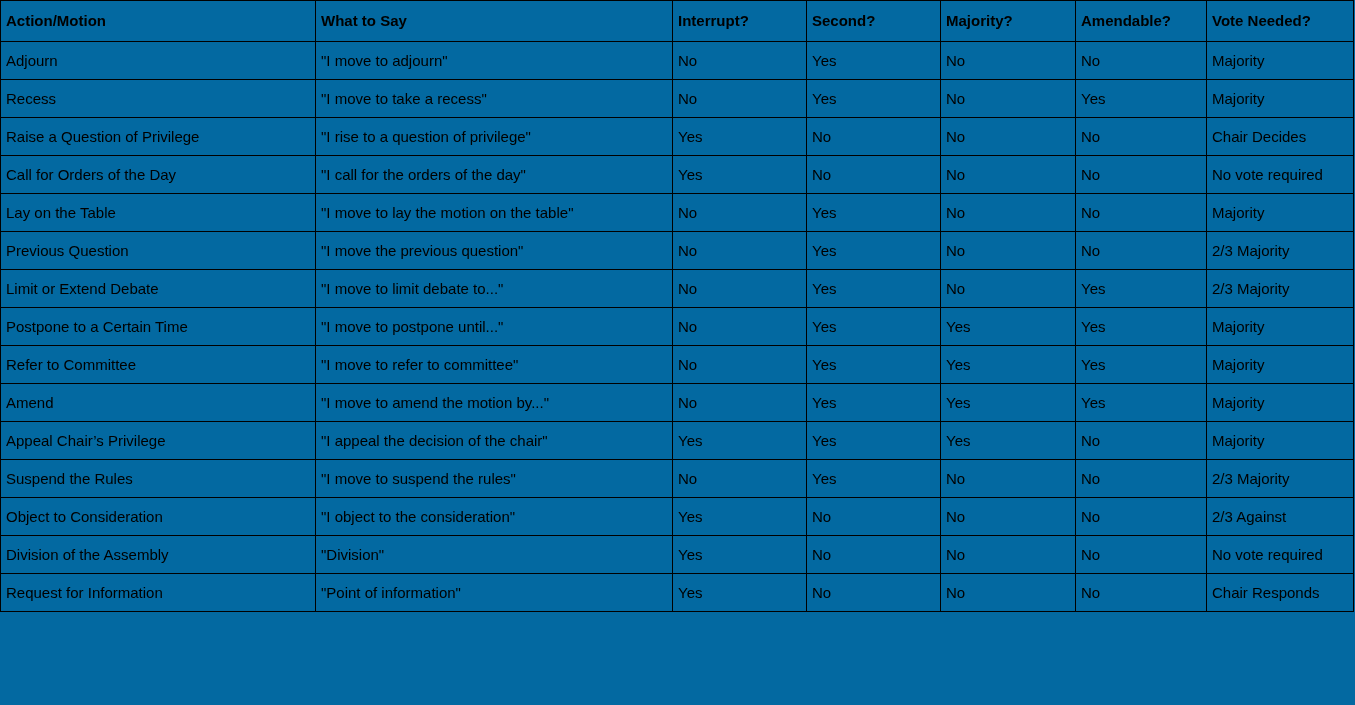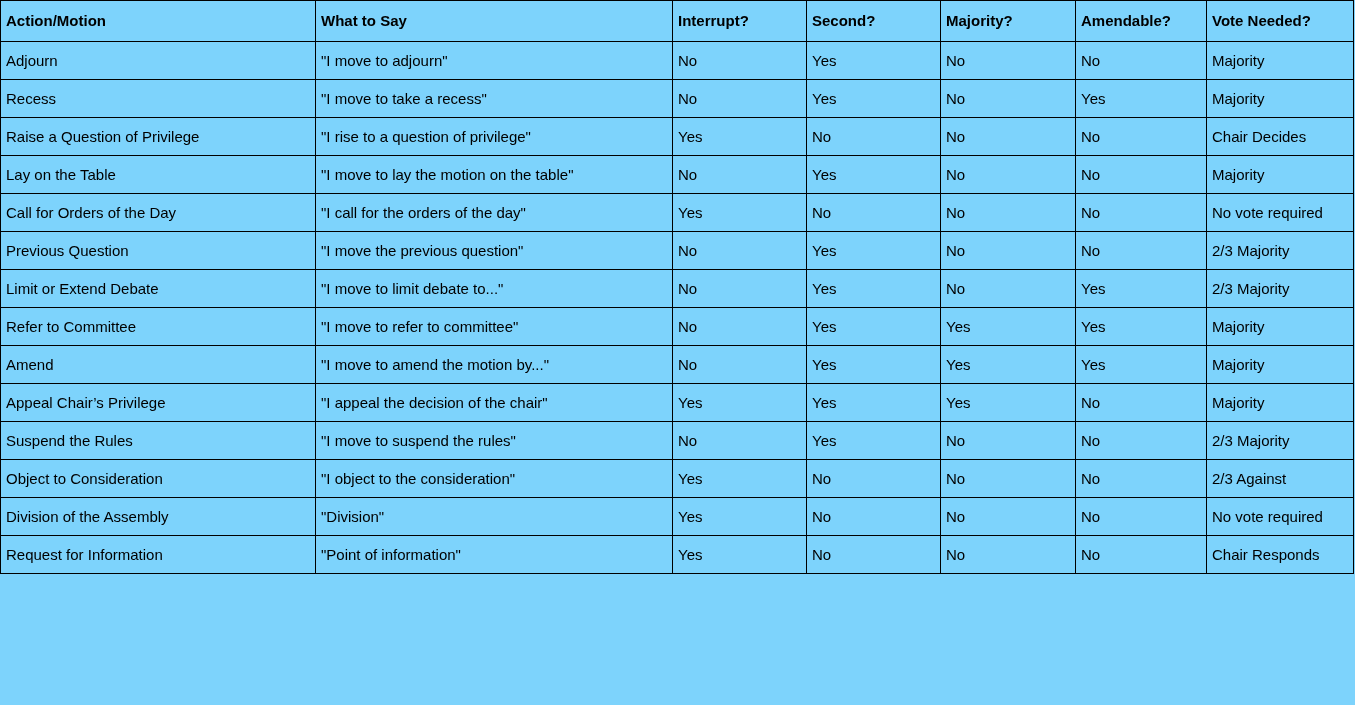--- a/index.html
+++ b/index.html
@@ -11,21 +11,21 @@
   body {
     font-family: "Liberation Sans", sans-serif;
     color: #000000;
     -webkit-font-smoothing: antialiased;
   }
   #sheet {
     position: relative;
     width: 1355px;
     height: 705px;
     overflow: hidden;
-    background: #7dd3fc;
+    background: #0369a1;
   }
   table.motions-table {
     border-collapse: collapse;
     table-layout: fixed;
     width: 1353px;
     margin: 0;
     border-top: 1px solid #000000;
     border-left: 1px solid #000000;
   }
   table.motions-table col.c-action      { width: 315px; }
@@ -106,54 +106,63 @@
         <tr>
           <td>Raise a Question of Privilege</td>
           <td>"I rise to a question of privilege"</td>
           <td>Yes</td>
           <td>No</td>
           <td>No</td>
           <td>No</td>
           <td>Chair Decides</td>
         </tr>
         <tr>
+          <td>Call for Orders of the Day</td>
+          <td>"I call for the orders of the day"</td>
+          <td>Yes</td>
+          <td>No</td>
+          <td>No</td>
+          <td>No</td>
+          <td>No vote required</td>
+        </tr>
+        <tr>
           <td>Lay on the Table</td>
           <td>"I move to lay the motion on the table"</td>
           <td>No</td>
           <td>Yes</td>
           <td>No</td>
           <td>No</td>
           <td>Majority</td>
         </tr>
         <tr>
-          <td>Call for Orders of the Day</td>
-          <td>"I call for the orders of the day"</td>
-          <td>Yes</td>
-          <td>No</td>
-          <td>No</td>
-          <td>No</td>
-          <td>No vote required</td>
-        </tr>
-        <tr>
           <td>Previous Question</td>
           <td>"I move the previous question"</td>
           <td>No</td>
           <td>Yes</td>
           <td>No</td>
           <td>No</td>
           <td>2/3 Majority</td>
         </tr>
         <tr>
           <td>Limit or Extend Debate</td>
           <td>"I move to limit debate to..."</td>
           <td>No</td>
           <td>Yes</td>
           <td>No</td>
           <td>Yes</td>
           <td>2/3 Majority</td>
+        </tr>
+        <tr>
+          <td>Postpone to a Certain Time</td>
+          <td>"I move to postpone until..."</td>
+          <td>No</td>
+          <td>Yes</td>
+          <td>Yes</td>
+          <td>Yes</td>
+          <td>Majority</td>
         </tr>
         <tr>
           <td>Refer to Committee</td>
           <td>"I move to refer to committee"</td>
           <td>No</td>
           <td>Yes</td>
           <td>Yes</td>
           <td>Yes</td>
           <td>Majority</td>
         </tr>

